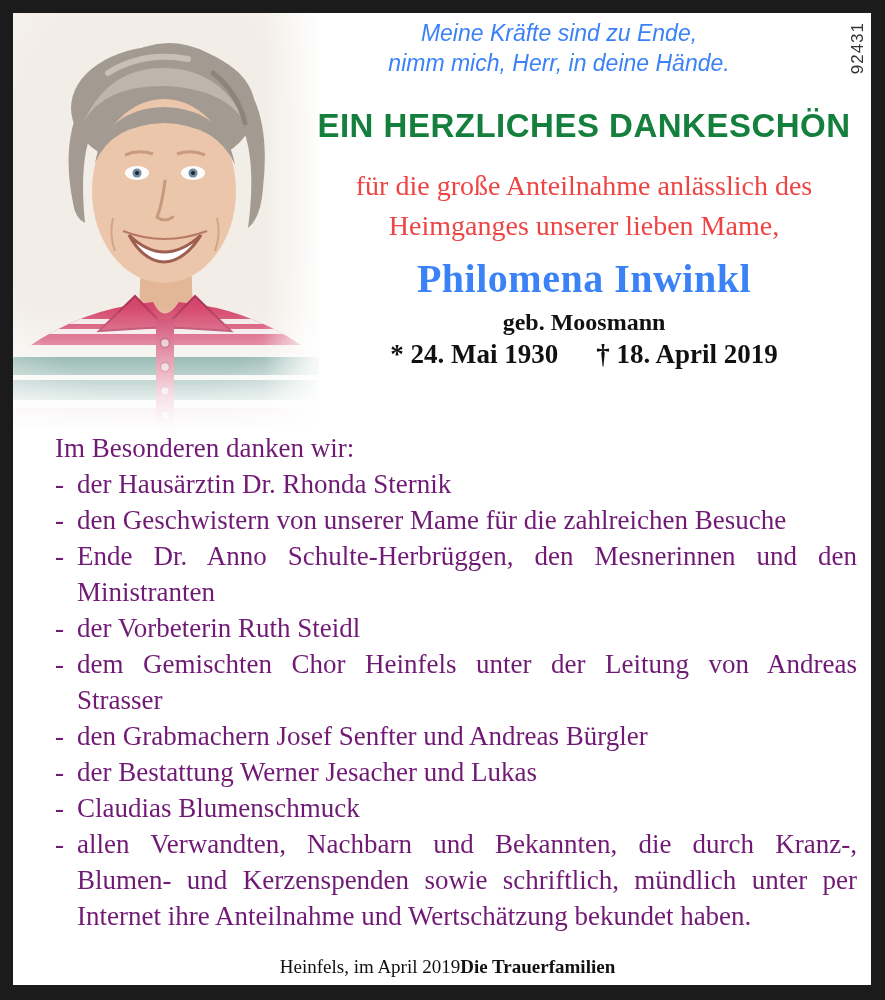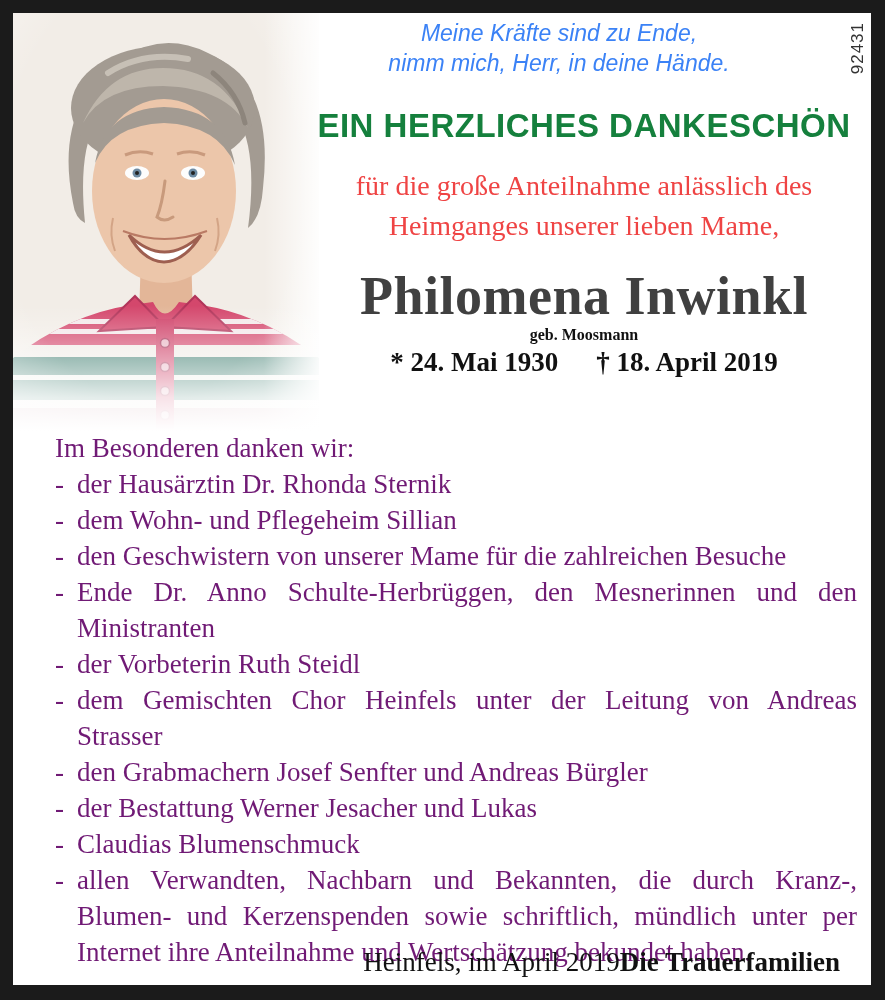--- a/index.html
+++ b/index.html
@@ -54,48 +54,48 @@
   .headline{
     margin-top:29px;
     font-family:"Liberation Sans","DejaVu Sans",sans-serif;
     font-weight:bold;font-size:33px;letter-spacing:.5px;color:#15803d;
   }
   .intro{
     margin-top:21px;
     font-size:28px;line-height:40px;color:#ef4444;
   }
   .deceased-name{
-    margin-top:22px;
-    font-size:54px;font-weight:bold;line-height:56px;color:#404040;
+    margin-top:5px;
+    font-size:40px;font-weight:bold;line-height:56px;color:#3b82f6;
     letter-spacing:.5px;
   }
   .birth-name{
     margin-top:2px;
-    font-size:16px;font-weight:bold;
+    font-size:24px;font-weight:bold;
   }
   .dates{
     margin-top:3px;
     font-size:27px;font-weight:bold;
   }
   .dates .death{margin-left:38px;}
   
   .thanks{
     position:absolute;left:55px;right:28px;top:430px;
     font-size:27px;line-height:36px;color:#701a75;
     z-index:2;
   }
   .thanks .line{position:relative;padding-left:22px;}
   .thanks .line .dash{position:absolute;left:0;top:0;}
   .thanks .heading{padding-left:0;}
   .thanks .just{text-align:justify;text-align-last:justify;}
   
   .footer{
     position:absolute;left:55px;right:45px;bottom:22px;
-    font-size:27px;z-index:2;
-    display:flex;justify-content:flex-end;align-items:baseline;
+    font-size:19px;z-index:2;
+    display:flex;justify-content:center;align-items:baseline;
   }
   .footer .signature{font-weight:bold;}
 </style>
 </head>
 <body>
 
 <div class="page">
 
   <div class="frame"></div>
 
@@ -178,21 +178,21 @@
     <div class="dates">
       <span class="birth">* 24. Mai 1930</span><span class="death">† 18. April 2019</span>
     </div>
   </div>
 
   <div class="thanks">
     <div class="line heading">Im Besonderen danken wir:</div>
     <div id="thanks-list">
 
     <div class="line"><span class="dash">-</span><span class="txt">der Hausärztin Dr. Rhonda Sternik</span></div>
-        <div class="line"><span class="dash">-</span><span class="txt">dem Wohn- und Pflegeheim Sillian</span></div>
+        <div class="line"><span class="dash">-</span></div>
         <div class="line"><span class="dash">-</span><span class="txt">den Geschwistern von unserer Mame für die zahlreichen Besuche</span></div>
         <div class="line just"><span class="dash">-</span><span class="txt">Ende Dr. Anno Schulte-Herbrüggen, den Mesnerinnen und den</span></div>
         <div class="line"><span class="dash"></span><span class="txt">Ministranten</span></div>
         <div class="line"><span class="dash">-</span><span class="txt">der Vorbeterin Ruth Steidl</span></div>
         <div class="line just"><span class="dash">-</span><span class="txt">dem Gemischten Chor Heinfels unter der Leitung von Andreas</span></div>
         <div class="line"><span class="dash"></span><span class="txt">Strasser</span></div>
         <div class="line"><span class="dash">-</span><span class="txt">den Grabmachern Josef Senfter und Andreas Bürgler</span></div>
         <div class="line"><span class="dash">-</span><span class="txt">der Bestattung Werner Jesacher und Lukas</span></div>
         <div class="line"><span class="dash">-</span><span class="txt">Claudias Blumenschmuck</span></div>
         <div class="line just"><span class="dash">-</span><span class="txt">allen Verwandten, Nachbarn und Bekannten, die durch Kranz-,</span></div>

